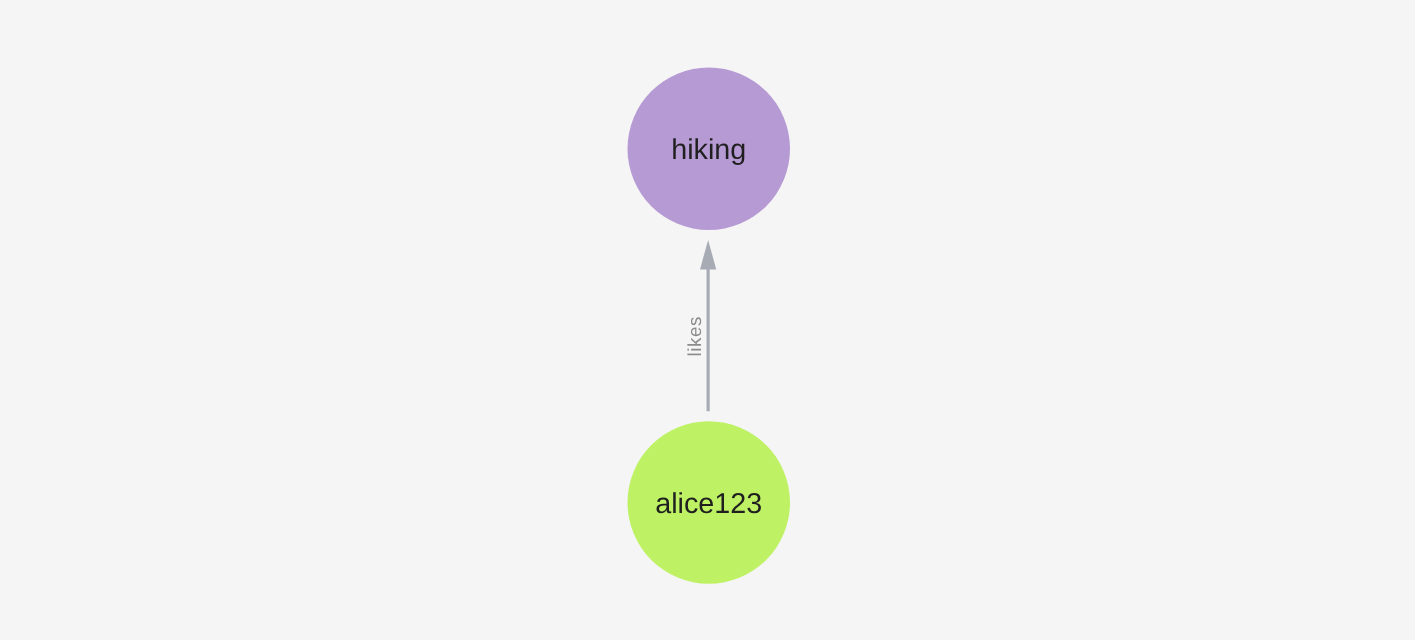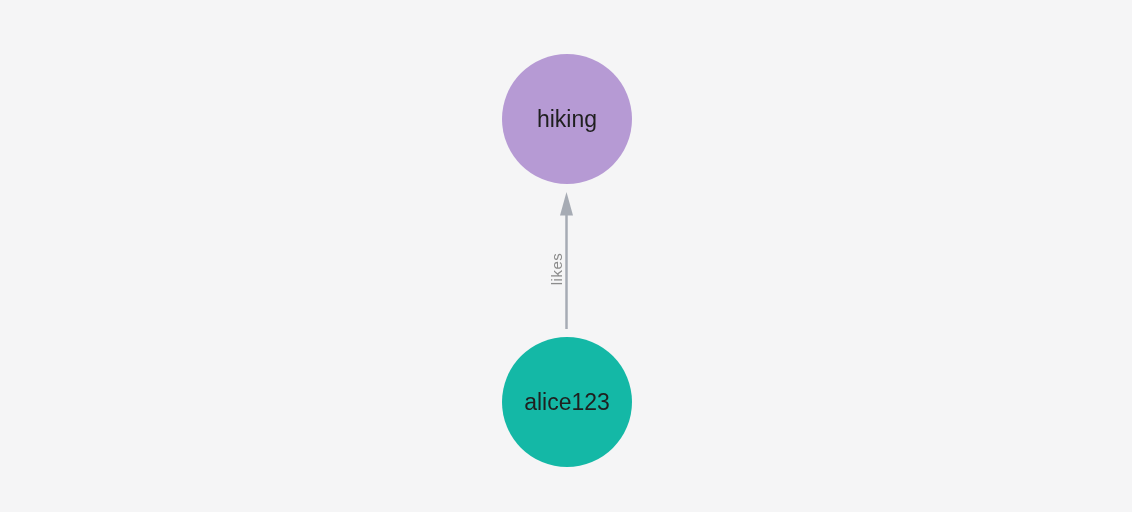--- a/index.html
+++ b/index.html
@@ -73,17 +73,17 @@
     <line x1="566.5" y1="329" x2="566.5" y2="214" stroke-width="2.5" stroke="#a6abb4"></line>
     <polygon points="566.5,192 560,215.5 573,215.5" fill="#a6abb4"></polygon>
   </svg>
 
   <div class="edge-label" style="color: rgb(140, 140, 140);">likes</div>
 
   <div class="node node--hiking" style="background: rgb(182, 154, 212);">
     <span class="node__label" style="color: rgb(31, 31, 31);">hiking</span>
   </div>
 
-  <div class="node node--alice" style="background: #14b8a6;">
+  <div class="node node--alice" style="background: #bef264;">
     <span class="node__label" style="color: rgb(31, 31, 31);">alice123</span>
   </div>
 
 </div>
 
 </body></html>

